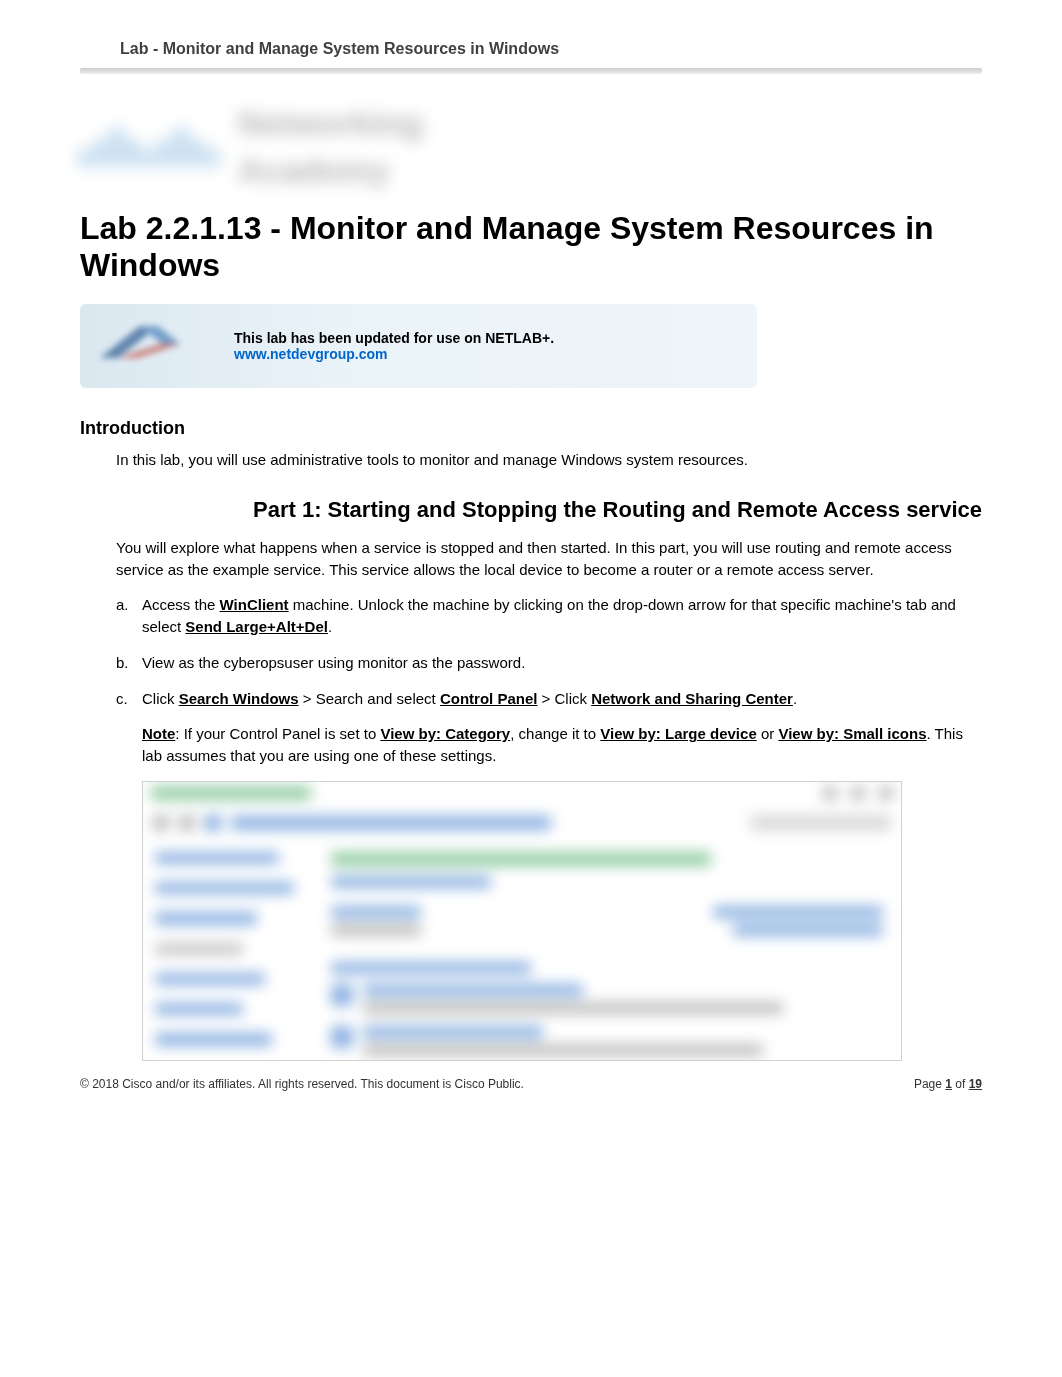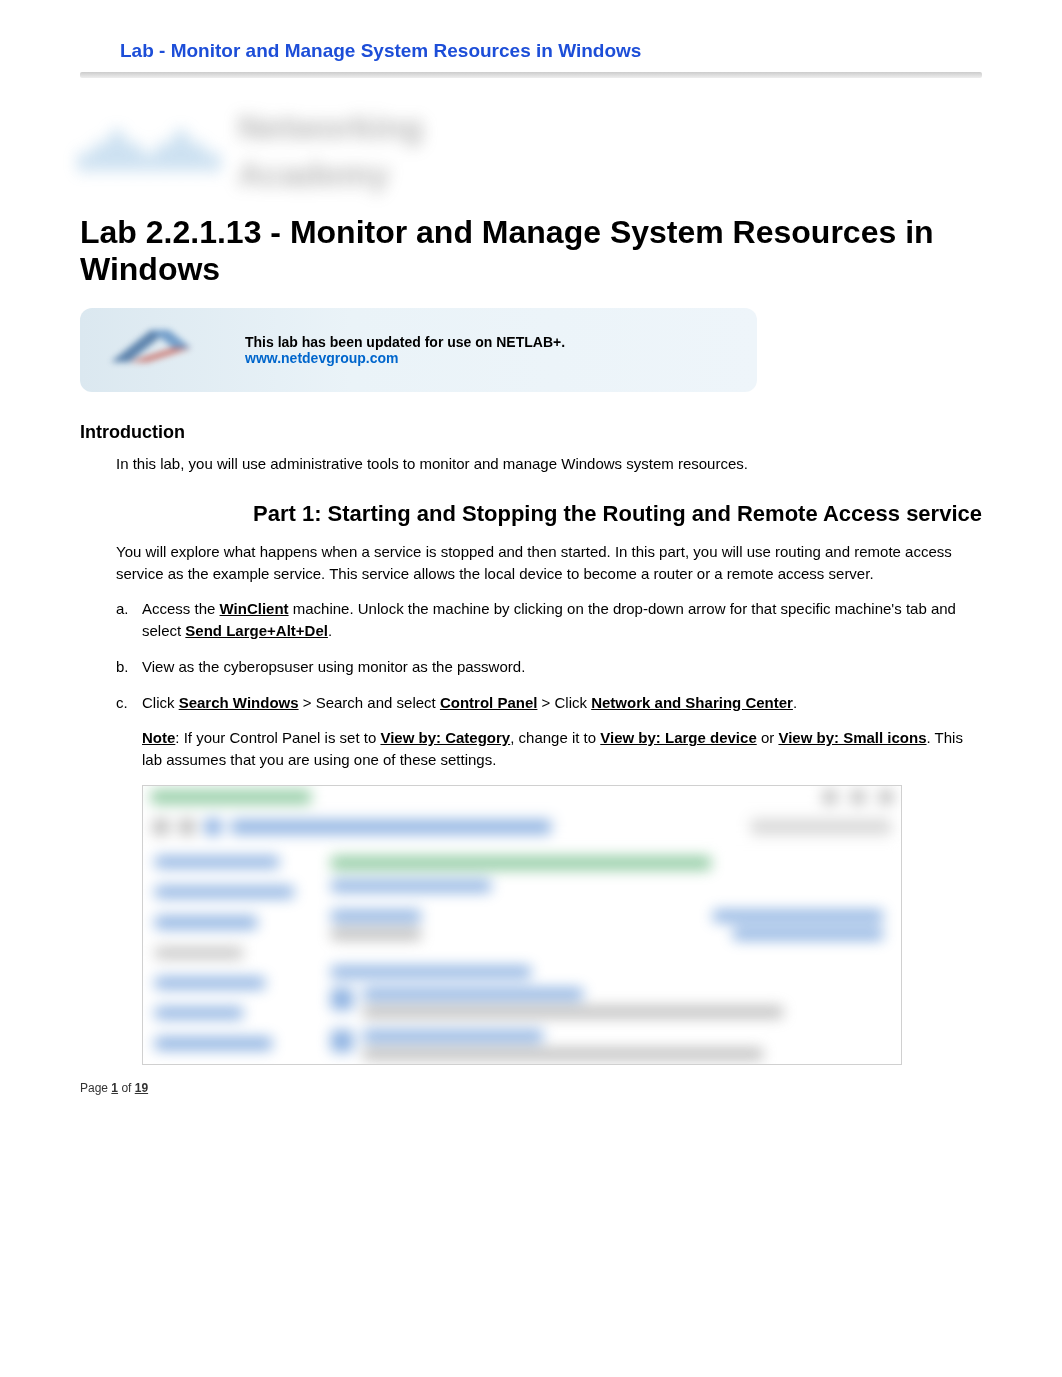--- a/index.html
+++ b/index.html
@@ -10,22 +10,22 @@
     width: 1062px;
     margin: 0 auto;
     padding: 40px 80px 60px 80px;
     position: relative;
   }
   .header-area {
     margin-bottom: 6px;
   }
   .header-label {
     font-weight: bold;
-    font-size: 19px;
-    color: #1d4ed8;
+    font-size: 16px;
+    color: #404040;
     margin-left: 40px;
     margin-bottom: 10px;
   }
   .header-rule {
     height: 6px;
     background: linear-gradient(to bottom, #ccc, #eee);
     border-radius: 2px;
   }
   .blurred-logo-block {
     margin: 30px 0 20px 0;
@@ -57,25 +57,25 @@
     color: #7a7a7a;
   }
   .lab-title {
     font-size: 32px;
     font-weight: bold;
     margin: 10px 0 20px 0;
     color: #000;
   }
   .ndg-box {
     background: linear-gradient(to right, #dbe8f0, #eaf3f8 40%, #eef5fa);
-    padding: 18px 31px;
+    padding: 18px 20px;
     display: flex;
     align-items: center;
     gap: 24px;
-    border-radius: 12px;
+    border-radius: 6px;
     margin-bottom: 30px;
     width: 75%;
   }
   .ndg-logo {
     filter: blur(3px);
     opacity: 0.65;
   }
   .ndg-text { font-size: 14px; }
   .ndg-text .line1 { font-weight: bold; color:#000; }
   .ndg-text .line2 { color: #0066cc; font-weight:bold; }
@@ -304,16 +304,17 @@
             <div class="scr-line" style="width:180px"></div>
             <div class="scr-line gray" style="width:400px"></div>
           </div>
         </div>
       </div>
     </div>
   </div>
 </div>
 
 <div class="footer">
+  <div>© 2018 Cisco and/or its affiliates. All rights reserved. This document is Cisco Public.</div>
   <div>
     <span>Page </span><span class="bold">1</span><span> of </span><span class="bold">19</span>
   </div>
 </div>
 
 </body></html>

